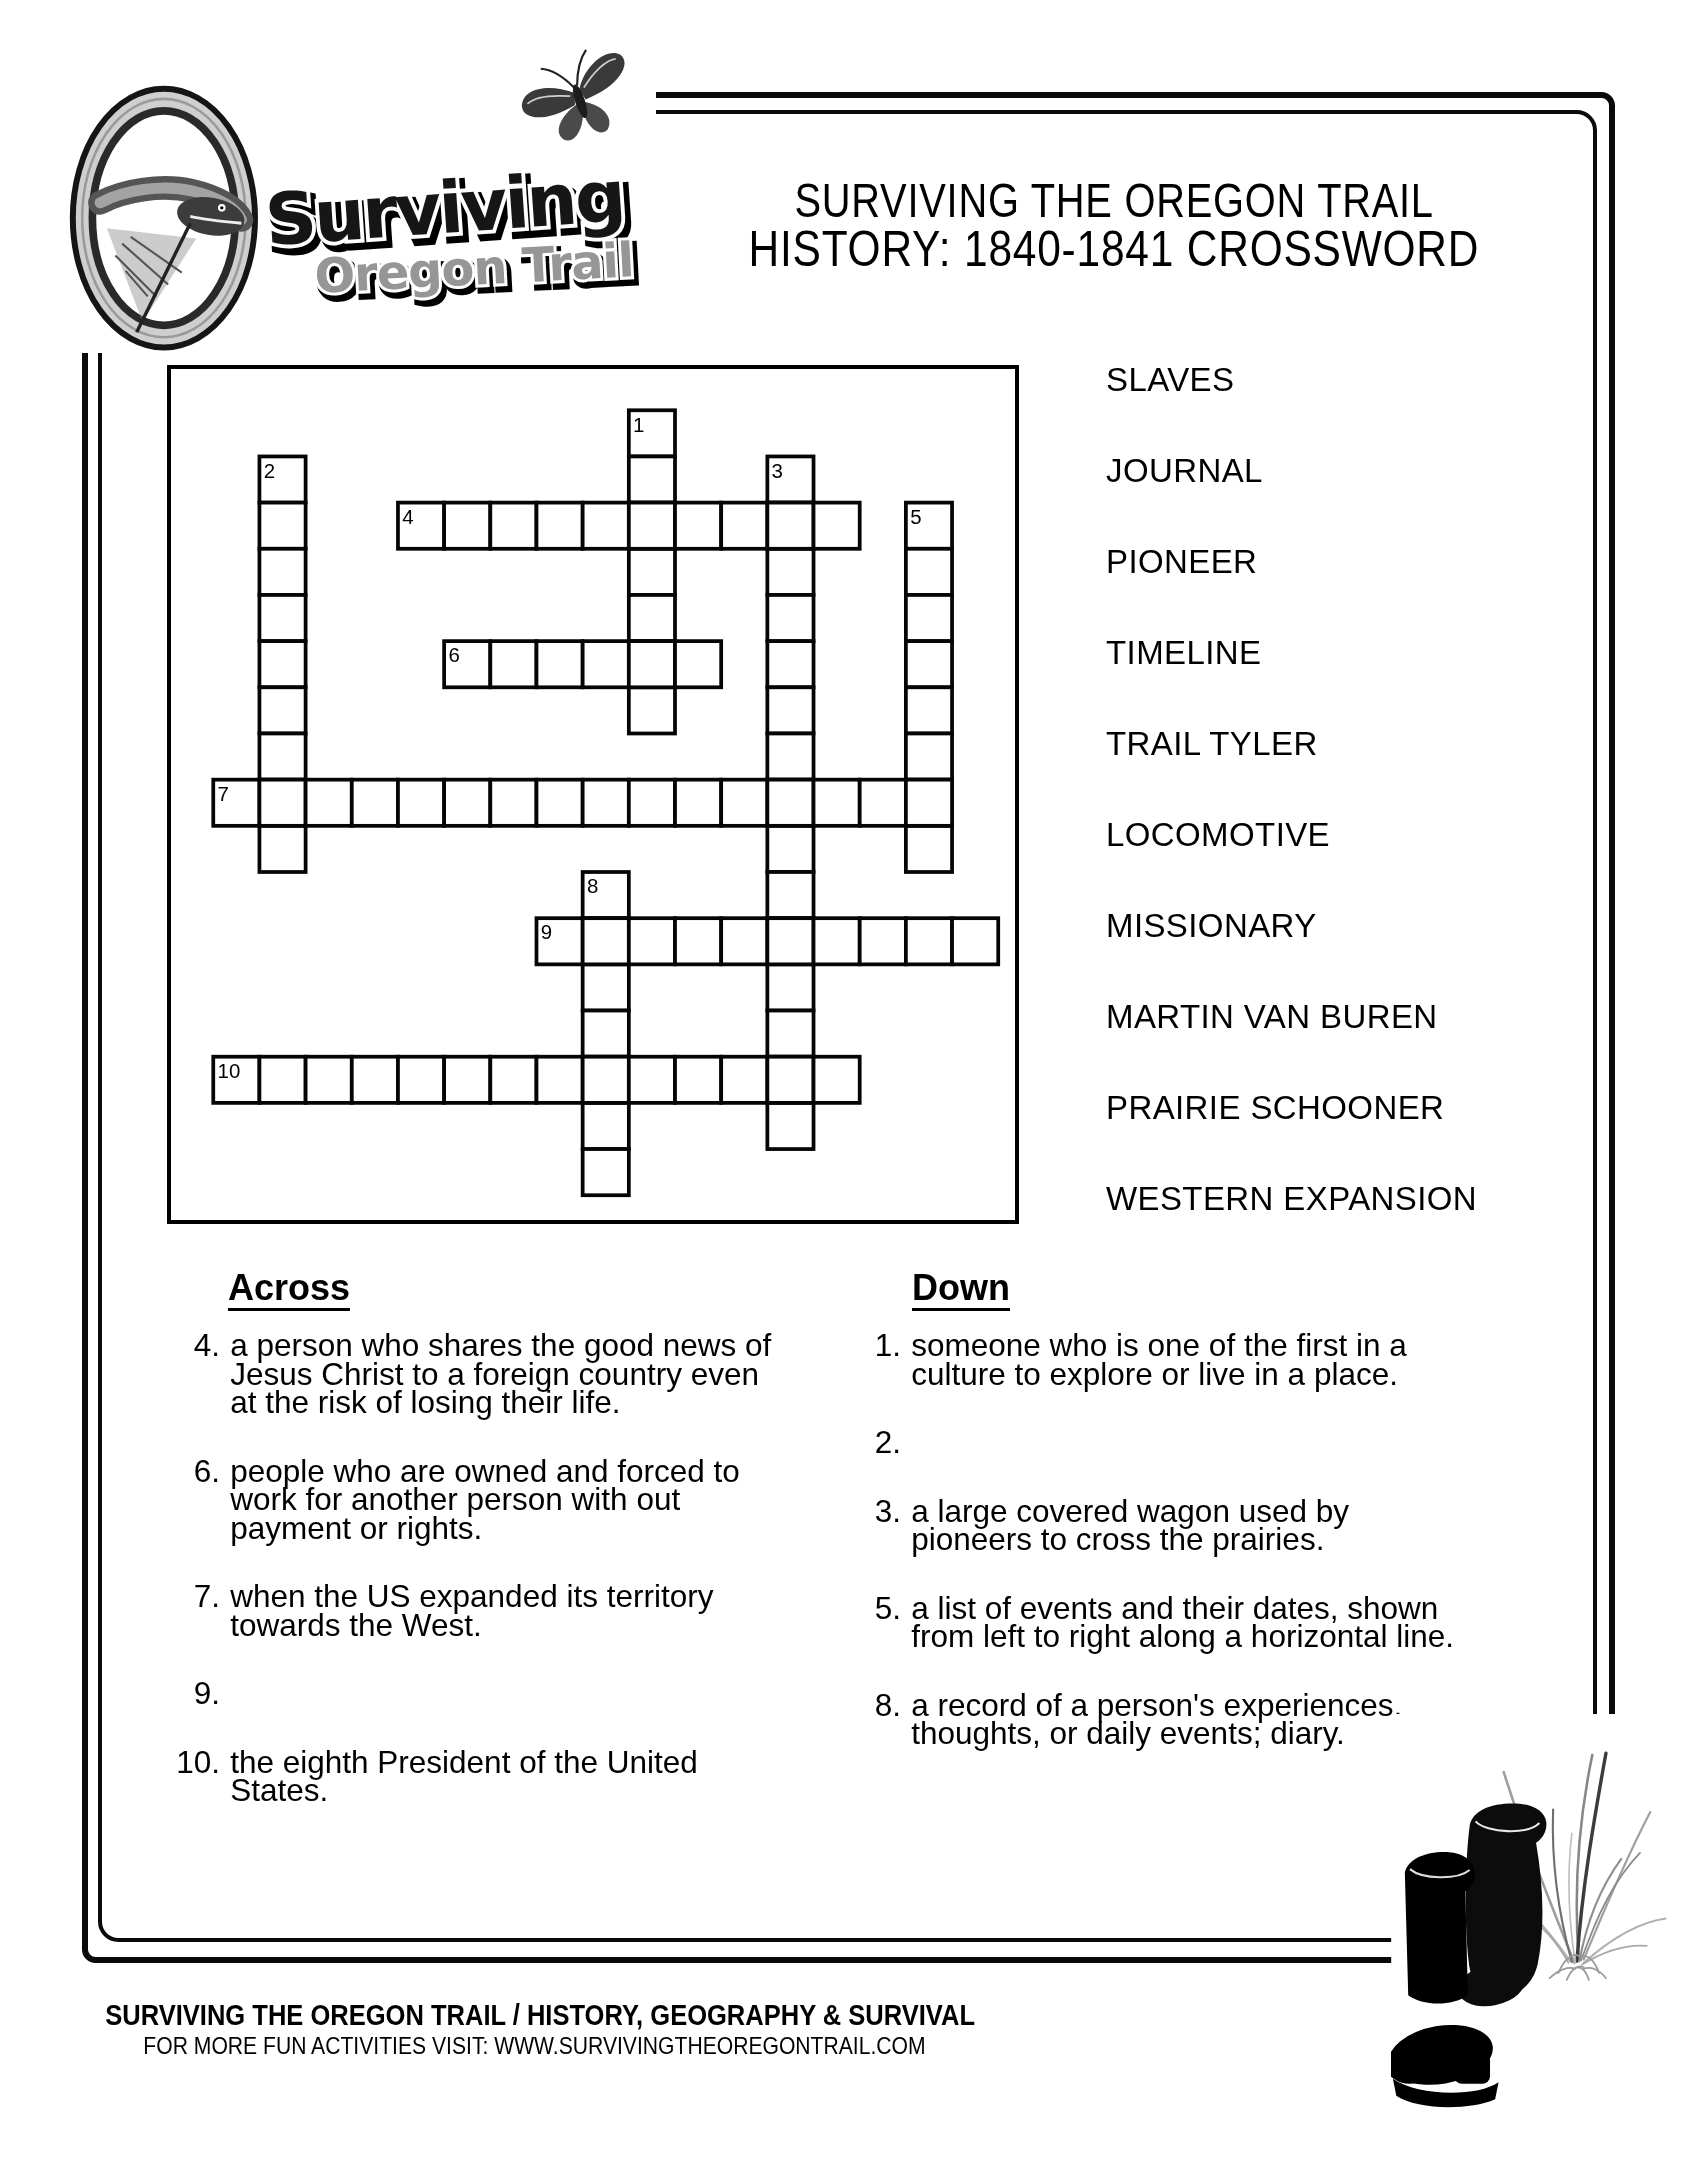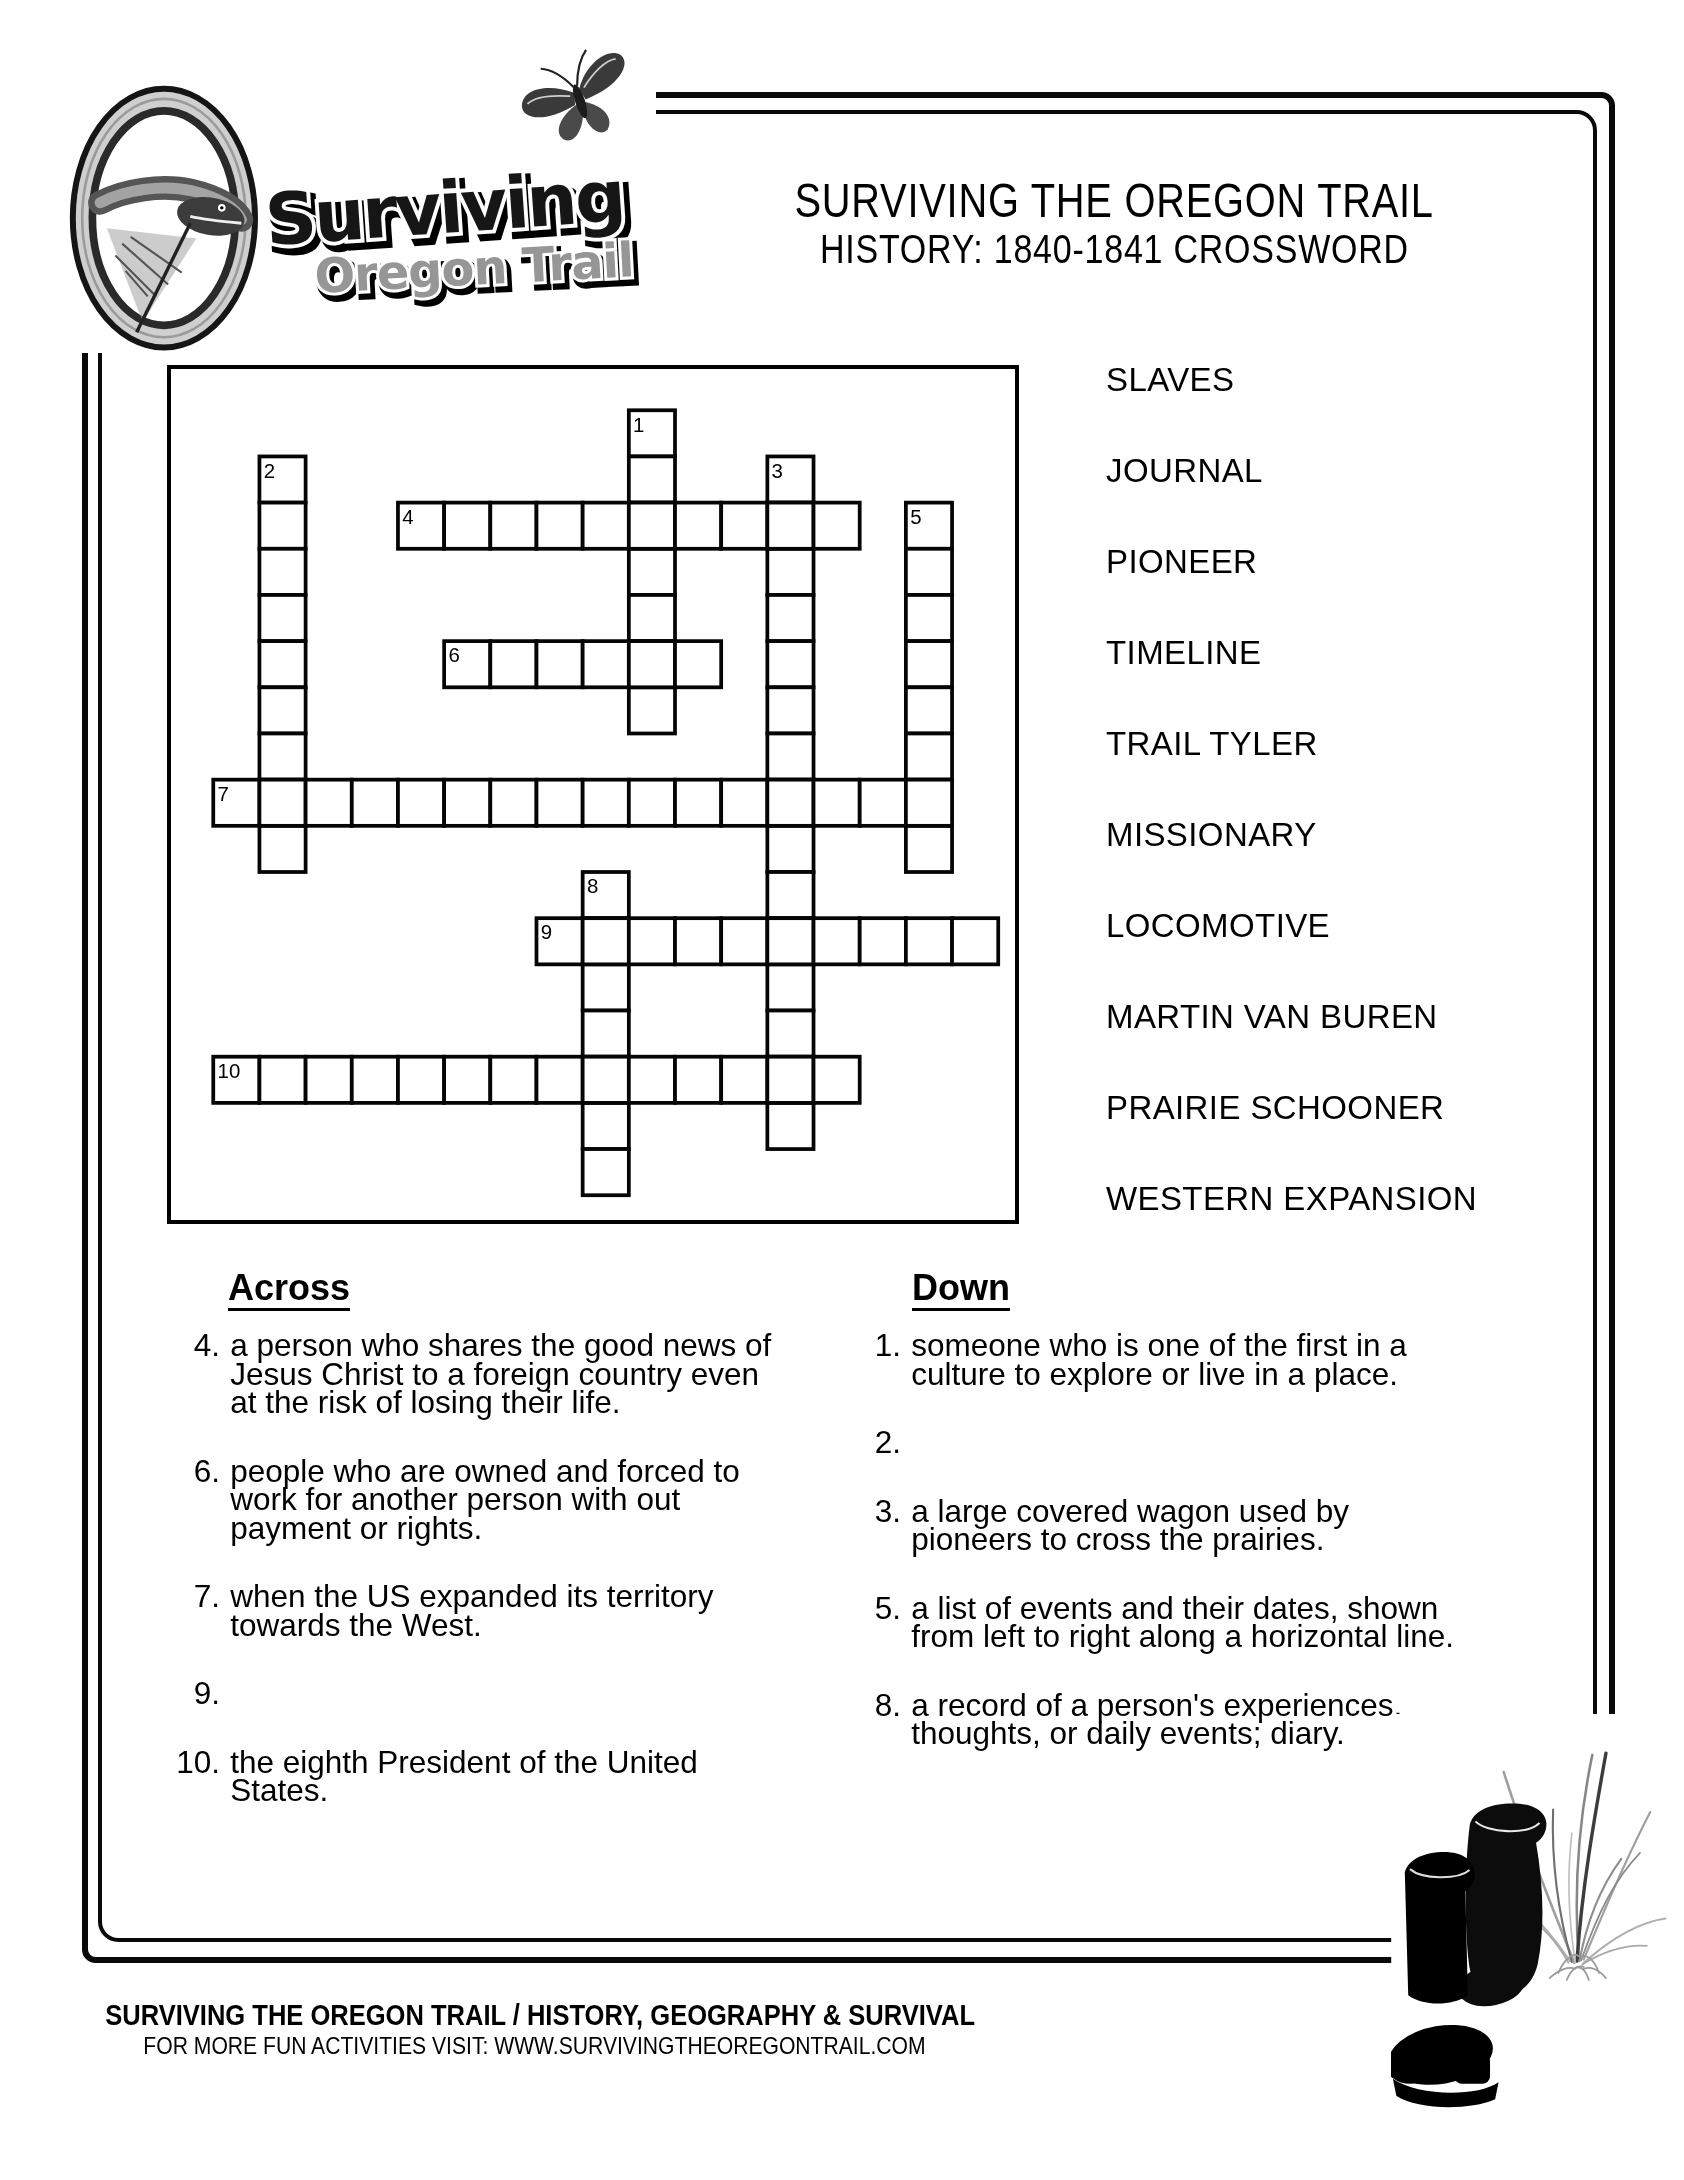--- a/index.html
+++ b/index.html
@@ -13,21 +13,21 @@
   .border-inner{position:absolute;left:98px;top:110px;width:1491px;height:1824px;
     border:4.3px solid #0a0a0a;border-radius:20.4px;}
   
   .logo-cover{position:absolute;left:0;top:0;width:656px;height:353px;background:#fff;}
   .logo-svg{position:absolute;left:47px;top:41px;}
   
   .title-block{position:absolute;left:656px;top:0;width:916px;text-align:center;}
   .doc-title{position:absolute;left:0;top:175px;width:100%;font-size:48px;line-height:51px;
     letter-spacing:0.9px;white-space:nowrap;}
   .doc-title>span{display:inline-block;transform:scaleX(.83);transform-origin:50% 50%;}
-  .doc-subtitle{position:absolute;left:0;top:228px;width:100%;font-size:40px;line-height:43px;
+  .doc-subtitle{position:absolute;left:0;top:228px;width:100%;font-size:50px;line-height:43px;
     letter-spacing:0.9px;white-space:nowrap;}
   .doc-subtitle>span{display:inline-block;transform:scaleX(.85);transform-origin:50% 50%;}
   
   .grid-box{position:absolute;left:167px;top:365px;width:852px;height:859px;border:4.3px solid #000;box-sizing:border-box;}
   .crossword{position:absolute;left:209px;top:406px;}
   
   .word-bank{position:absolute;left:1106px;top:361px;margin:0;padding:0;list-style:none;}
   .word-bank li{height:91px;font-size:33px;line-height:37px;letter-spacing:0.4px;white-space:nowrap;}
   
   .clue-col{position:absolute;top:1269px;}
@@ -216,22 +216,22 @@
       <text x="384.4" y="621.2" font-family="Liberation Sans, sans-serif" font-size="24" fill="#000">9</text>
       <text x="5.0" y="783.8" font-family="Liberation Sans, sans-serif" font-size="24" fill="#000">10</text>
     </svg>
 
   <ul class="word-bank" id="word-bank">
       <li>SLAVES</li>
       <li>JOURNAL</li>
       <li>PIONEER</li>
       <li>TIMELINE</li>
       <li>TRAIL TYLER</li>
+      <li>LOCOMOTIVE</li>
       <li>MISSIONARY</li>
-      <li>LOCOMOTIVE</li>
       <li>MARTIN VAN BUREN</li>
       <li>PRAIRIE SCHOONER</li>
       <li>WESTERN EXPANSION</li>
     </ul>
 
   <div class="clue-col across">
     <h3 class="clue-head"><span>Across</span></h3>
     <div id="across-list">
         <div class="clue">
           <div class="num">4.</div>

